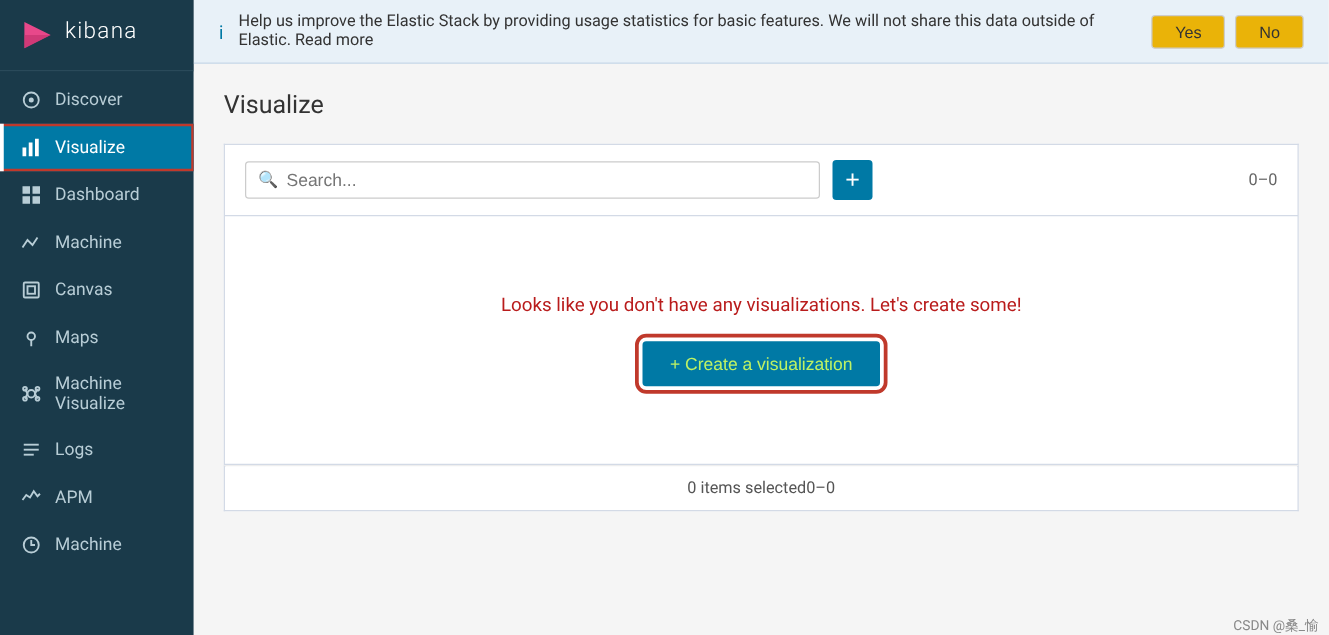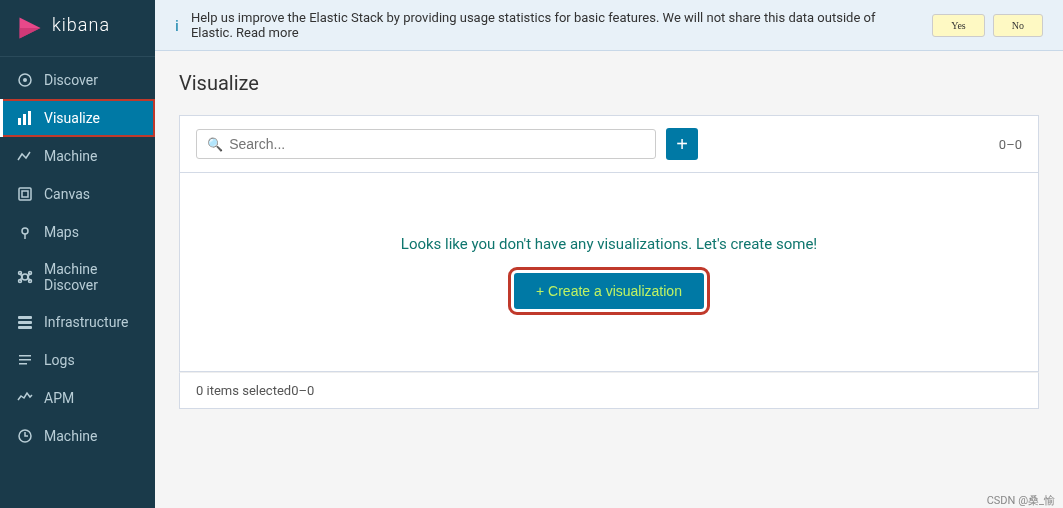--- a/index.html
+++ b/index.html
@@ -108,26 +108,25 @@
       flex: 1;
       font-size: 13px;
     }
     .notice-buttons {
       display: flex;
       gap: 8px;
     }
     .notice-btn {
       padding: 5px 18px;
       border: 1px solid #ccc;
-      background: #fef9c3;
+      background: #eab308;
       color: #333;
-      font-size: 10px;
+      font-size: 13px;
       cursor: pointer;
       border-radius: 3px;
-      font-family: Liberation Serif, serif;
     }
 
     
     .page-content {
       flex: 1;
       padding: 20px 24px;
       overflow: auto;
     }
 
     .page-title {
@@ -197,21 +196,21 @@
       border: 1px solid #d3dae6;
       min-height: 200px;
       display: flex;
       flex-direction: column;
       align-items: center;
       justify-content: center;
       padding: 40px 20px;
     }
     .empty-message {
       font-size: 15px;
-      color: #0f766e;
+      color: #b91c1c;
       margin-bottom: 20px;
       text-align: center;
     }
     .create-viz-btn {
       background: #0079a5;
       color: #bef264;
       border: none;
       border-radius: 3px;
       padding: 10px 22px;
       font-size: 14px;
@@ -224,21 +223,21 @@
     }
 
     
     .footer-row {
       background: #fff;
       border: 1px solid #d3dae6;
       border-top: 1px solid #eee;
       padding: 10px 16px;
       display: flex;
       align-items: center;
-      justify-content: flex-start;
+      justify-content: center;
       font-size: 13px;
       color: #555;
     }
 
     
     .sidebar-item.active.annotated {
       outline: 2px solid #c0392b;
       outline-offset: -2px;
     }
 
@@ -278,20 +277,31 @@
       <span class="sidebar-item-icon">
         <svg width="16" height="16" viewBox="0 0 16 16" fill="currentColor">
             <rect x="1" y="8" width="3" height="7"></rect>
             <rect x="6" y="4" width="3" height="11"></rect>
             <rect x="11" y="1" width="3" height="14"></rect>
           </svg>
       </span>
       <span class="sidebar-item-label">Visualize</span>
     </div>
 
+    <div class="sidebar-item">
+      <span class="sidebar-item-icon">
+        <svg width="16" height="16" viewBox="0 0 16 16" fill="currentColor">
+            <rect x="1" y="1" width="6" height="6"></rect>
+            <rect x="9" y="1" width="6" height="6"></rect>
+            <rect x="1" y="9" width="6" height="6"></rect>
+            <rect x="9" y="9" width="6" height="6"></rect>
+          </svg>
+      </span>
+      <span class="sidebar-item-label">Dashboard</span>
+    </div>
 
     <div class="sidebar-item">
       <span class="sidebar-item-icon">
         <svg width="16" height="16" viewBox="0 0 16 16" fill="none" stroke="currentColor" stroke-width="1.5">
             <polyline points="1,12 5,6 9,10 13,4"></polyline>
           </svg>
       </span>
       <span class="sidebar-item-label">Machine</span>
     </div>
 
@@ -322,33 +332,23 @@
             <circle cx="3" cy="4" r="1.5"></circle>
             <circle cx="13" cy="4" r="1.5"></circle>
             <circle cx="3" cy="12" r="1.5"></circle>
             <circle cx="13" cy="12" r="1.5"></circle>
             <line x1="5" y1="8" x2="3" y2="4"></line>
             <line x1="11" y1="8" x2="13" y2="4"></line>
             <line x1="5" y1="8" x2="3" y2="12"></line>
             <line x1="11" y1="8" x2="13" y2="12"></line>
           </svg>
       </span>
-      <span class="sidebar-item-label">Machine Discover</span>
-    </div>
-
-    <div class="sidebar-item">
-      <span class="sidebar-item-icon">
-        <svg width="16" height="16" viewBox="0 0 16 16" fill="currentColor">
-            <rect x="1" y="2" width="14" height="3" rx="1"></rect>
-            <rect x="1" y="7" width="14" height="3" rx="1"></rect>
-            <rect x="1" y="12" width="14" height="3" rx="1"></rect>
-          </svg>
-      </span>
-      <span class="sidebar-item-label">Infrastructure</span>
-    </div>
+      <span class="sidebar-item-label">Machine Visualize</span>
+    </div>
+
 
     <div class="sidebar-item">
       <span class="sidebar-item-icon">
         <svg width="16" height="16" viewBox="0 0 16 16" fill="currentColor">
             <rect x="2" y="3" width="12" height="1.5"></rect>
             <rect x="2" y="7" width="12" height="1.5"></rect>
             <rect x="2" y="11" width="8" height="1.5"></rect>
           </svg>
       </span>
       <span class="sidebar-item-label">Logs</span>

